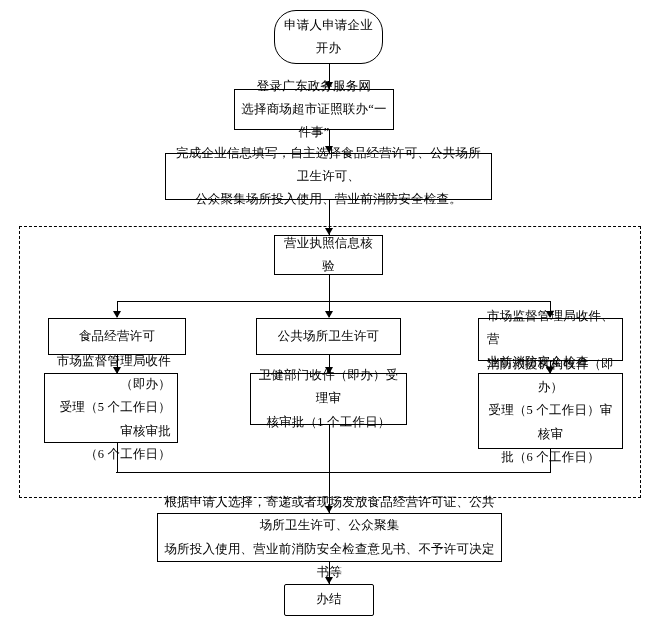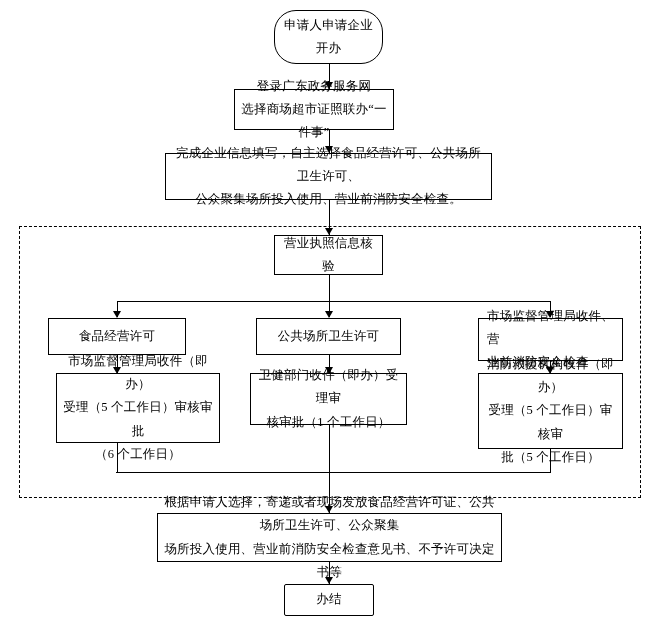--- a/index.html
+++ b/index.html
@@ -146,40 +146,40 @@
     <span class="txt">公共场所卫生许可</span>
   </div>
 
   <div class="node lead" style="left:478px; top:318px; width:145px; height:43px;">
     <span class="txt">
       <span>市场监督管理局收件、营</span><br>
       <span>业前消防安全检查</span>
     </span>
   </div>
 
-  <div class="node" style="left:56px; top:373px; width:164px; height:70px;">
+  <div class="node" style="left:44px; top:373px; width:134px; height:70px;text-align:right;">
     <span class="txt">
       <span>市场监督管理局收件（即办）</span><br>
       <span>受理（5 个工作日）审核审批</span><br>
       <span>（6 个工作日）</span>
     </span>
   </div>
 
   <div class="node" style="left:250px; top:373px; width:157px; height:52px;">
     <span class="txt">
       <span>卫健部门收件（即办）受理审</span><br>
       <span>核审批（1 个工作日）</span>
     </span>
   </div>
 
   <div class="node" style="left:478px; top:373px; width:145px; height:76px;justify-content:center;">
     <span class="txt">
       <span>消防救援机构收件（即办）</span><br>
       <span>受理（5 个工作日）审核审</span><br>
-      <span>批（5 个工作日）</span>
+      <span>批（6 个工作日）</span>
     </span>
   </div>
 
   <div class="node" style="left:157px; top:513px; width:345px; height:49px;">
     <span class="txt">
       <span>根据申请人选择，寄递或者现场发放食品经营许可证、公共场所卫生许可、公众聚集</span><br>
       <span>场所投入使用、营业前消防安全检查意见书、不予许可决定书等</span>
     </span>
   </div>
 

